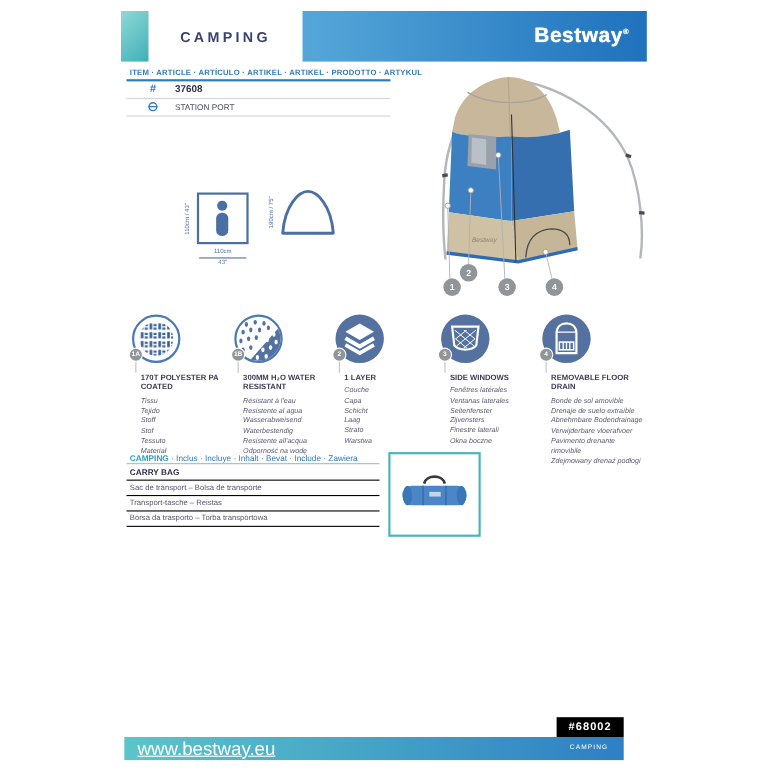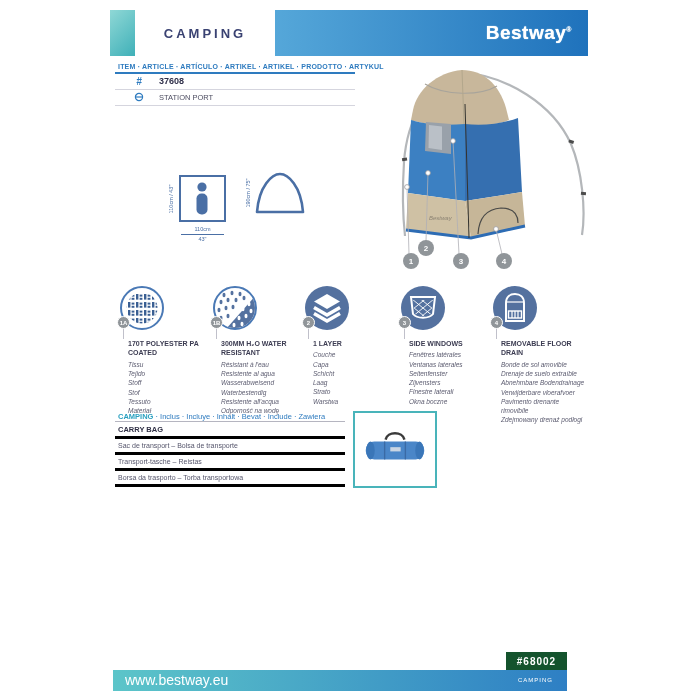--- a/index.html
+++ b/index.html
@@ -44,31 +44,31 @@
   .f-text{margin-left:9px;padding-top:54px;width:85px;}
   .f-title{font-size:7px;font-weight:bold;color:#3c3c52;line-height:1.35;margin-bottom:2px;}
   .f-tr{font-size:6.5px;font-style:italic;color:#5c5c70;line-height:1.42;}
 
   
   .inc-heading{left:118px;top:412px;font-size:7.5px;}
   .inc-main{font-weight:bold;color:#2aa0c0;}
   .inc-rest{color:#2e7bbf;}
   .inc-underline{left:115px;top:421px;width:230px;height:1px;background:#b5b5c0;}
   .inctable{left:115px;top:423px;width:230px;}
-  .incrow{font-size:7px;color:#55556b;height:13px;line-height:13px;border-bottom:3px solid #000000;padding-left:3px;}
+  .incrow{font-size:7px;color:#55556b;height:13px;line-height:13px;border-bottom:1px solid #000000;padding-left:3px;}
   .incrow.bold{font-size:7.5px;font-weight:bold;color:#2f2f45;}
   .bag-box{left:353px;top:411px;width:84px;height:77px;border:2px solid #49b4ba;box-sizing:border-box;background:#fff;
     display:flex;align-items:center;justify-content:center;}
 
   
-  .code-box{left:506px;top:652px;width:61px;height:18px;background:#14532d;color:#fff;
+  .code-box{left:506px;top:652px;width:61px;height:18px;background:#000000;color:#fff;
     font-size:10px;font-weight:bold;letter-spacing:1px;display:flex;align-items:center;justify-content:center;}
   .footer-bar{left:113px;top:670px;width:454px;height:21px;
     background:linear-gradient(90deg,#5cc5c9,#2e7fc4);}
-  .site{position:absolute;left:12px;top:0;height:21px;line-height:21px;color:#fff;font-size:14px;}
+  .site{position:absolute;left:12px;top:0;height:21px;line-height:21px;color:#fff;font-size:17px;text-decoration:underline;}
   .fcat{position:absolute;right:14px;top:0;height:21px;line-height:21px;color:#fff;font-size:6px;letter-spacing:1px;}
 </style>
 </head>
 <body>
 
 <div id="page">
 
   <div class="abs teal-block"></div>
   <div class="abs camping-title">CAMPING</div>
   <div class="abs header-bar">

